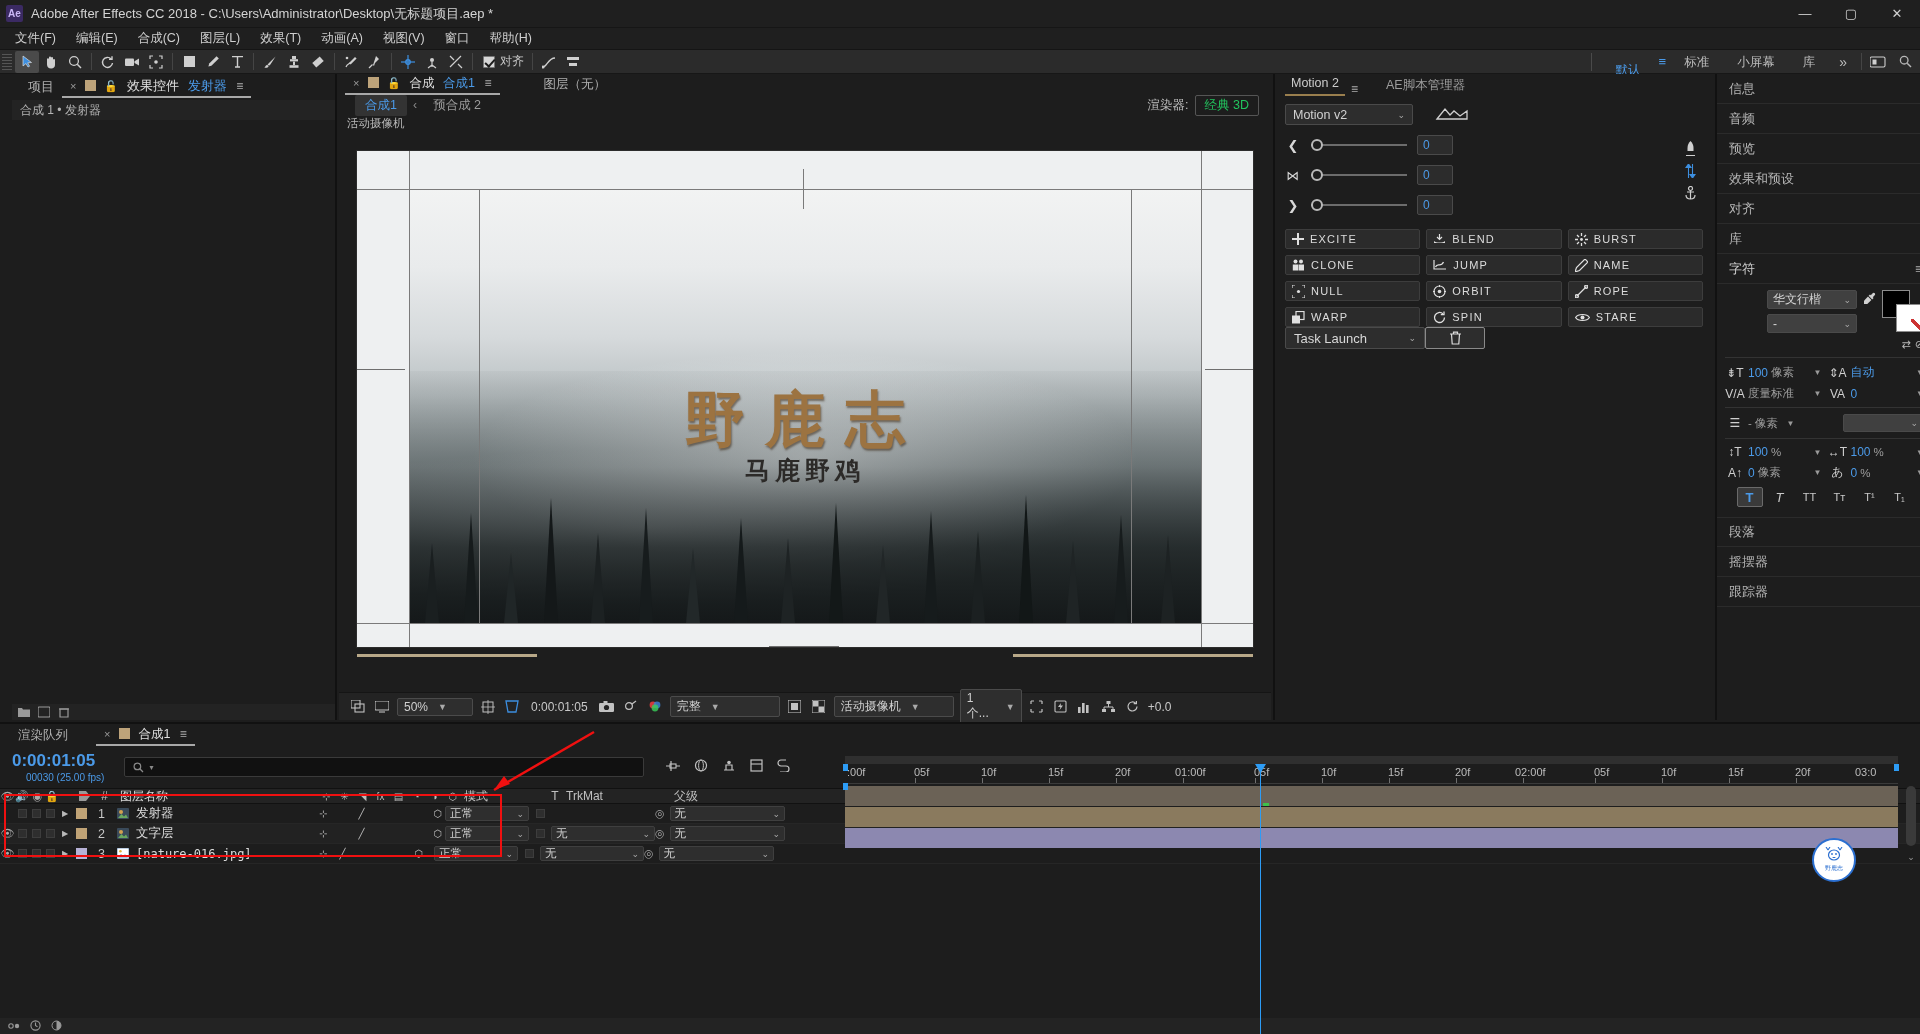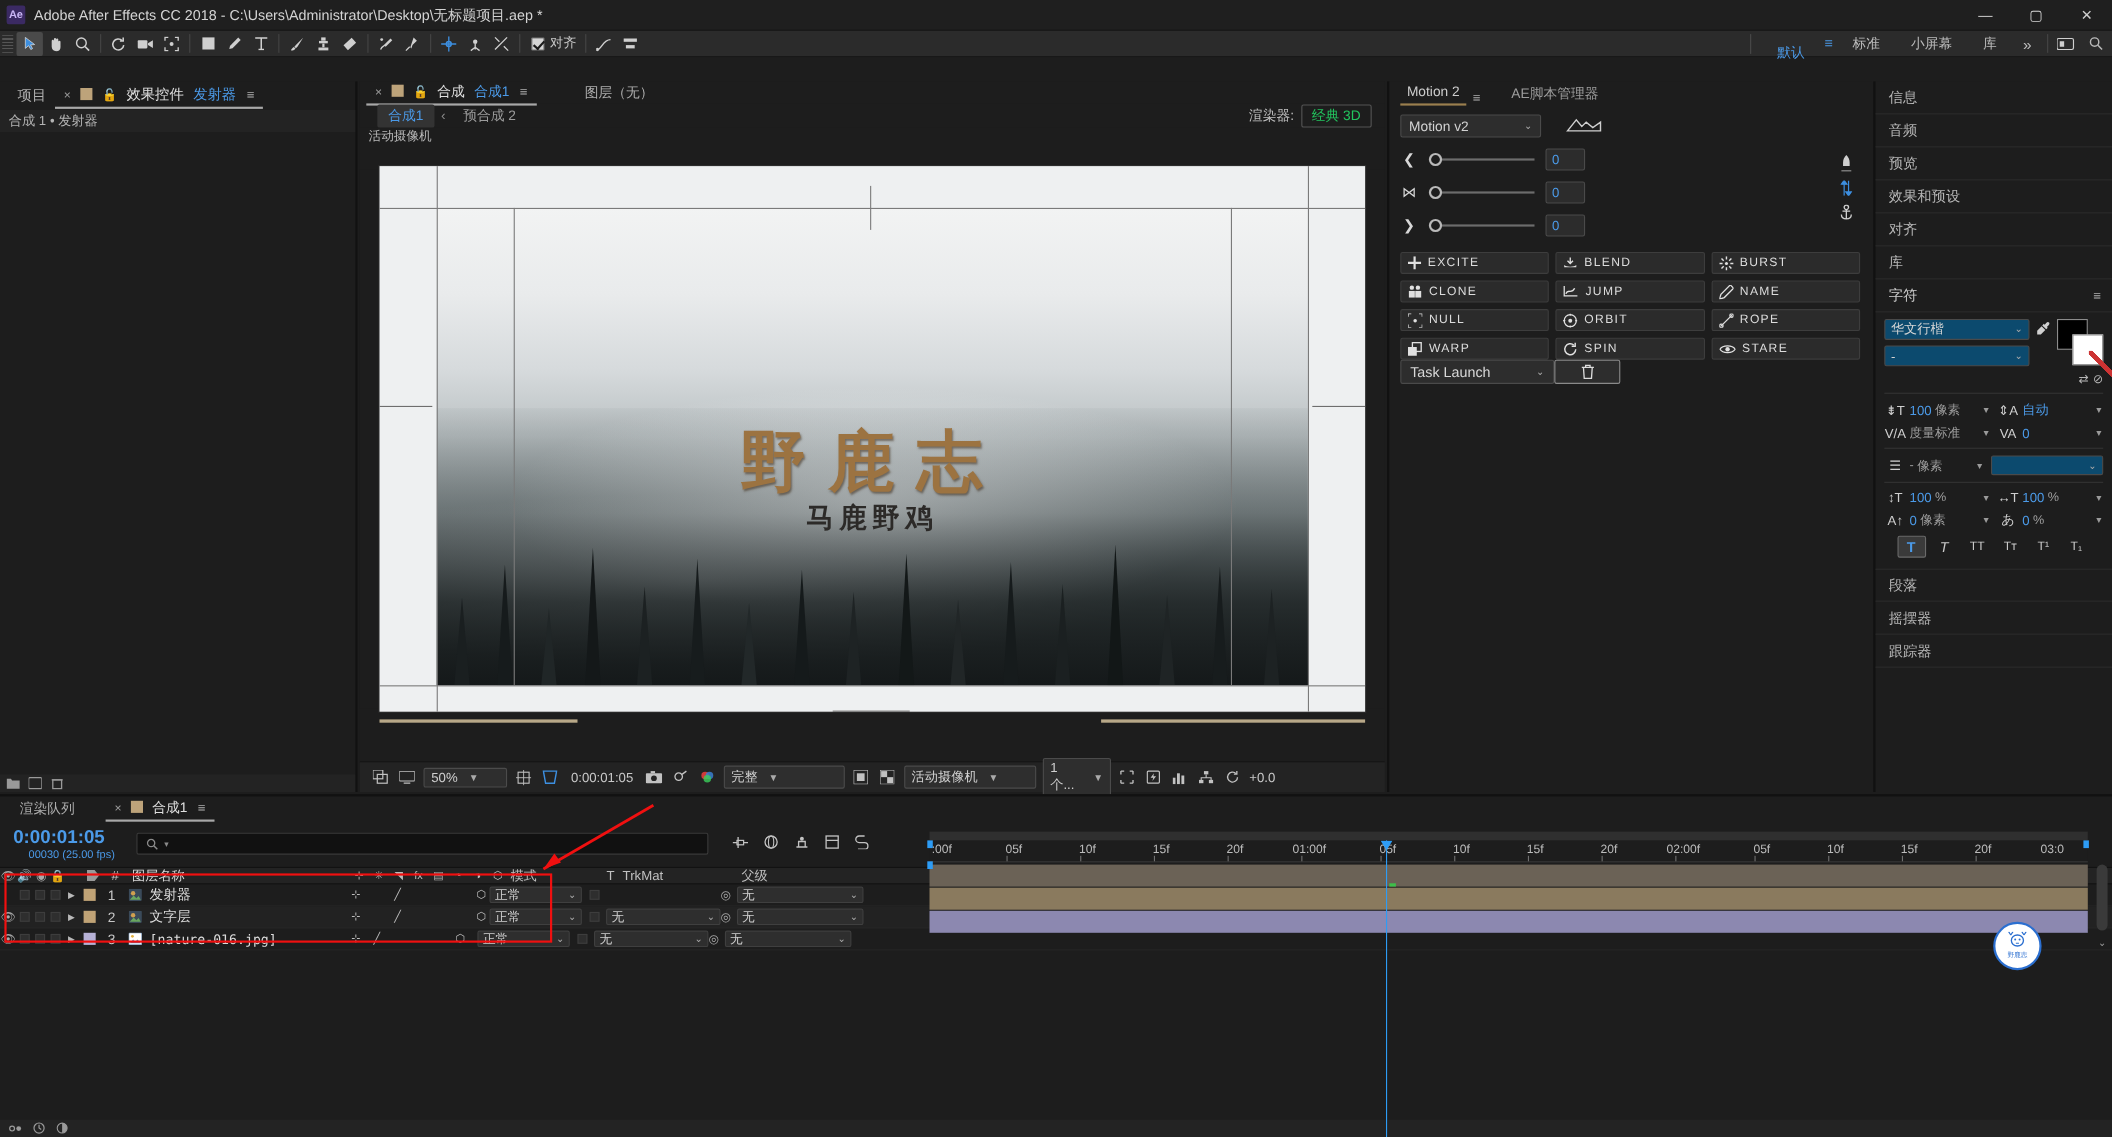--- a/index.html
+++ b/index.html
@@ -68,21 +68,21 @@
   }
   .ptab { padding:0 8px; line-height:20px; color:#b0b0b0; white-space:nowrap; }
   .ptab.sel { color:#e0e0e0; border-bottom:2px solid #a8a8a8; }
   .ptab .x { color:#9a9a9a; margin-right:5px; font-size:11px; }
   .swatch-tan { width:11px; height:11px; background:#bda37a; display:inline-block;
     vertical-align:-1px; margin-right:5px; }
   .lockico { margin-right:5px; color:#b9b9b9; font-size:11px; }
   .hamb { color:#b0b0b0; margin-left:6px; font-size:12px; }
 
   
-  .workarea { position:absolute; top:74px; left:0; width:1636px; height:646px; }
+  .workarea { position:absolute; top:74px; left:12px; width:1636px; height:646px; }
 
   
   .project-panel {
     position:absolute; left:0; top:0; width:325px; height:646px;
     background:#1d1d1d; border-right:2px solid #111;
   }
   .proj-head { height:26px; display:flex; align-items:center; padding-left:8px; }
   .breadcrumb { height:20px; font-size:12px; color:#b4b4b4; padding-left:8px;
     display:flex; align-items:center; gap:4px; background:#232323; }
   .proj-body { position:absolute; top:46px; left:0; right:0; bottom:16px; background:#1d1d1d; }
@@ -192,23 +192,23 @@
   
   .right-rail {
     position:absolute; left:1703px; top:0; width:217px; height:646px;
     background:#1d1d1d; border-left:2px solid #111;
   }
   .rail-item { height:30px; display:flex; align-items:center; padding-left:12px;
     font-size:13px; color:#b6b6b6; border-bottom:1px solid #2b2b2b; }
   .char-head { height:30px; display:flex; align-items:center; padding:0 10px 0 12px;
     font-size:13px; color:#cfcfcf; border-bottom:1px solid #2b2b2b; }
   .char-body { padding:6px 8px; }
-  .fld { height:19px; background:#0c4a6e; border:1px solid #4a4a4a; border-radius:2px;
+  .fld { height:19px; background:#404040; border:1px solid #4a4a4a; border-radius:2px;
     display:flex; align-items:center; justify-content:space-between; padding:0 5px;
-    font-size:12px; color:#d4d4d4; }
+    font-size:12px; color:#d4d4d4;margin-left:42px; }
   .char-row { display:flex; align-items:center; gap:6px; margin-bottom:5px; }
   .cprop { display:flex; align-items:center; gap:3px; flex:1; font-size:12px; }
   .cprop .lbl-ico { width:20px; color:#cfcfcf; font-size:12px; text-align:center; }
   .cval { color:#4b9ae8; font-size:12px; }
   .cunit { color:#9e9e9e; font-size:11.5px; }
   .cdd { color:#9a9a9a; font-size:8px; margin-left:auto; }
   .csep { height:1px; background:#333; margin:6px 0; }
   .style-row { display:flex; gap:4px; justify-content:center; margin:6px 0 4px; }
   .sbtn { width:26px; height:20px; display:flex; align-items:center; justify-content:center;
     font-size:13px; color:#c9c9c9; border-radius:2px; }
@@ -287,20 +287,31 @@
   <div class="titlebar">
     <div class="ae-logo">Ae</div>
     <div class="title-text">Adobe After Effects CC 2018 - C:\Users\Administrator\Desktop\无标题项目.aep *</div>
     <div class="win-btns">
       <div class="win-btn">—</div>
       <div class="win-btn">▢</div>
       <div class="win-btn close">✕</div>
     </div>
   </div>
 
+  <div class="menubar">
+    <div class="menu-item">文件(F)</div>
+    <div class="menu-item">编辑(E)</div>
+    <div class="menu-item">合成(C)</div>
+    <div class="menu-item">图层(L)</div>
+    <div class="menu-item">效果(T)</div>
+    <div class="menu-item">动画(A)</div>
+    <div class="menu-item">视图(V)</div>
+    <div class="menu-item">窗口</div>
+    <div class="menu-item">帮助(H)</div>
+  </div>
 
   <div class="toolbar">
     <div class="grip"></div>
     <div class="tool active">
       <svg width="11" height="13" viewBox="0 0 11 13">
           <path d="M1 1 L1 11 L4 8.5 L6 12 L7.6 11.2 L5.7 7.8 L9.5 7.5 Z" fill="#3d8fe0" stroke="#dcdcdc" stroke-width=".7"></path>
         </svg>
     </div>
     <div class="tool">
       <svg width="14" height="14" viewBox="0 0 14 14">

